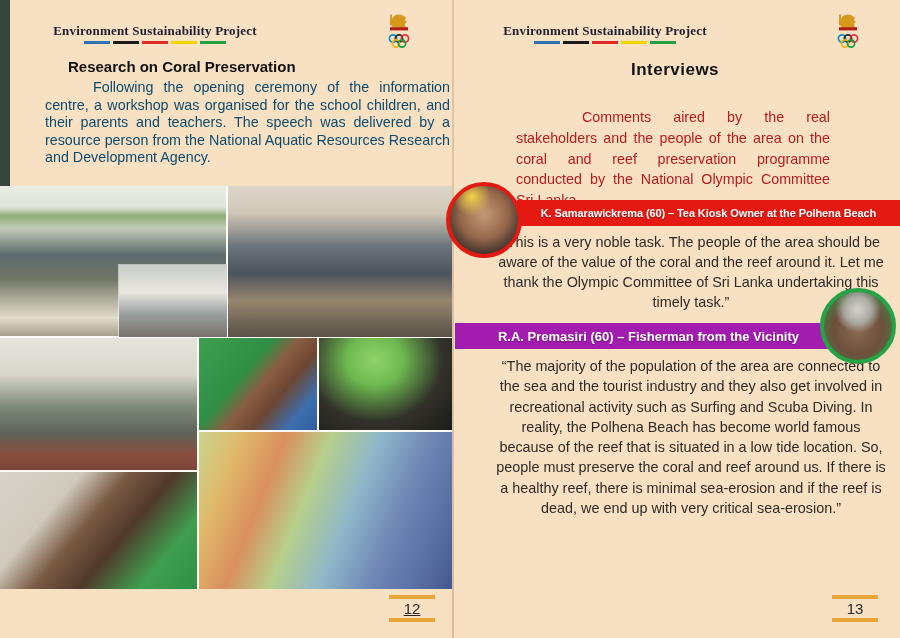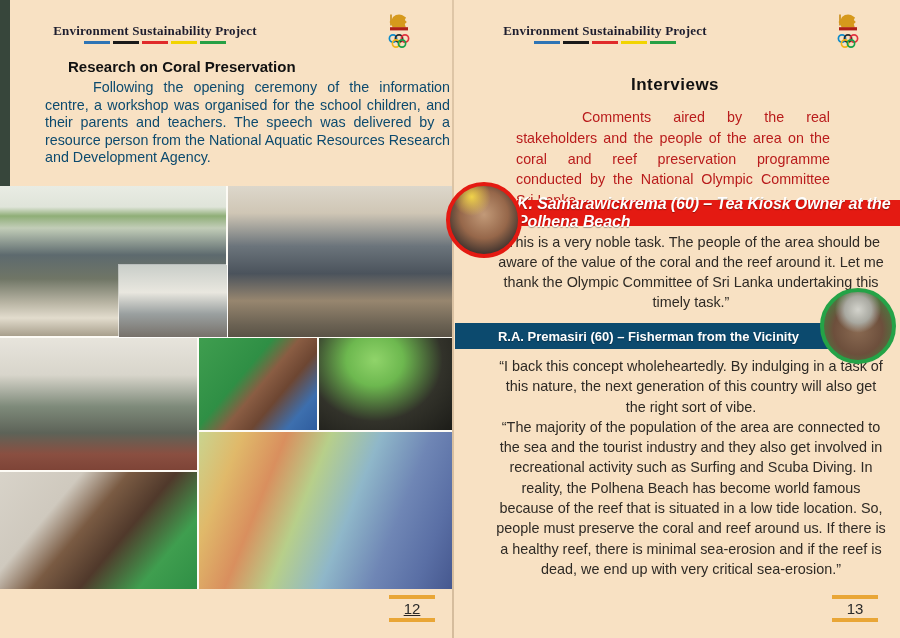--- a/index.html
+++ b/index.html
@@ -54,27 +54,27 @@
   .page-num{position:absolute;width:56px;text-align:center;}
   .pn-bar{display:block;width:46px;height:4px;margin:0 auto;background:#e9a636;}
   .pn-val{display:block;font-size:15px;color:#2a2a2a;padding:1px 0;}
 
   
   .page-divider{left:452px;top:0;width:2px;height:638px;
     background:linear-gradient(180deg,rgba(133,103,68,.22),rgba(133,103,68,.30));}
 
   
   .interviews-title{left:455px;top:60px;width:440px;text-align:center;
-    font-size:17px;font-weight:bold;letter-spacing:.5px;color:#111;margin-top:15px;}
+    font-size:17px;font-weight:bold;letter-spacing:.5px;color:#111;}
   .intro-par{left:516px;top:107px;width:314px;font-size:14.3px;line-height:20.8px;
     text-align:justify;text-indent:66px;color:#b91c1c;}
 
   .banner{position:absolute;height:26px;display:flex;align-items:center;justify-content:center;
     color:#fff;font-weight:bold;text-shadow:0 1px 1px rgba(0,0,0,.35);}
-  .banner-1{left:517px;top:200px;width:383px;font-size:16px;letter-spacing:-.1px;background:#e41a12;font-style:italic;}
+  .banner-1{left:517px;top:200px;width:383px;font-size:11px;letter-spacing:-.1px;background:#e41a12;}
   .banner-2{left:455px;top:323px;width:387px;font-size:13px;background:#24a347;}
 
   .portrait{position:absolute;width:68px;height:68px;border-radius:50%;border:4px solid #999;z-index:3;}
   .portrait-woman{left:446px;top:182px;
     background:radial-gradient(circle at 32% 16%,#f0d34a 0%,rgba(240,211,74,0) 26%),
                radial-gradient(circle at 50% 42%,#c29a78 0%,#96674a 46%,#463730 74%,#2e3a44 100%);}
   .portrait-man{left:820px;top:288px;
     background:radial-gradient(circle at 50% 26%,#d3d3cc 0%,#a9a9a1 22%,rgba(169,169,161,0) 38%),
                radial-gradient(circle at 50% 56%,#8a6a52 0%,#6d4f3c 48%,#4a7a3f 78%,#37622f 100%);}
 
@@ -169,28 +169,27 @@
   <div class="portrait portrait-woman" aria-label="Portrait of K. Samarawickrema, tea kiosk owner" style="border-color: rgb(228, 26, 18);"></div>
 
   <div class="banner banner-1" style="background: rgb(228, 26, 18);">
     <span>K. Samarawickrema (60) – Tea Kiosk Owner at the Polhena Beach</span>
   </div>
 
   <div class="quote quote-1">
     <p>“This is a very noble task.  The people of the area should be aware of the value of the coral and the reef around it.  Let me thank the Olympic Committee of Sri Lanka undertaking this timely task.”</p>
   </div>
 
-  <div class="banner banner-2" style="background: #0c4a6e;">
+  <div class="banner banner-2" style="background: #a21caf;">
     <span>R.A. Premasiri (60) – Fisherman from the Vicinity</span>
   </div>
 
   <div class="portrait portrait-man" aria-label="Portrait of R.A. Premasiri, fisherman" style="border-color: rgb(36, 163, 71);"></div>
 
   <div class="quote quote-2">
-    <p>“I back this concept wholeheartedly. By indulging in a task of this nature, the next generation of this country will also get the right sort of vibe.</p>
     <p>“The majority of the population of the area are connected to the sea and the tourist industry and they also get involved in recreational activity such as Surfing and Scuba Diving.  In reality, the Polhena Beach has become world famous because of the reef that is situated in a low tide location.  So, people must preserve the coral and reef around us. If there is a healthy reef, there is minimal sea-erosion and if the reef is dead, we end up with very critical sea-erosion.”</p>
   </div>
 
   <div class="page-num" style="left:827px;top:595px;">
     <span class="pn-bar" style="background: rgb(233, 166, 54);"></span>
     <span class="pn-val">13</span>
     <span class="pn-bar" style="background: rgb(233, 166, 54);"></span>
   </div>
 
 </div>

